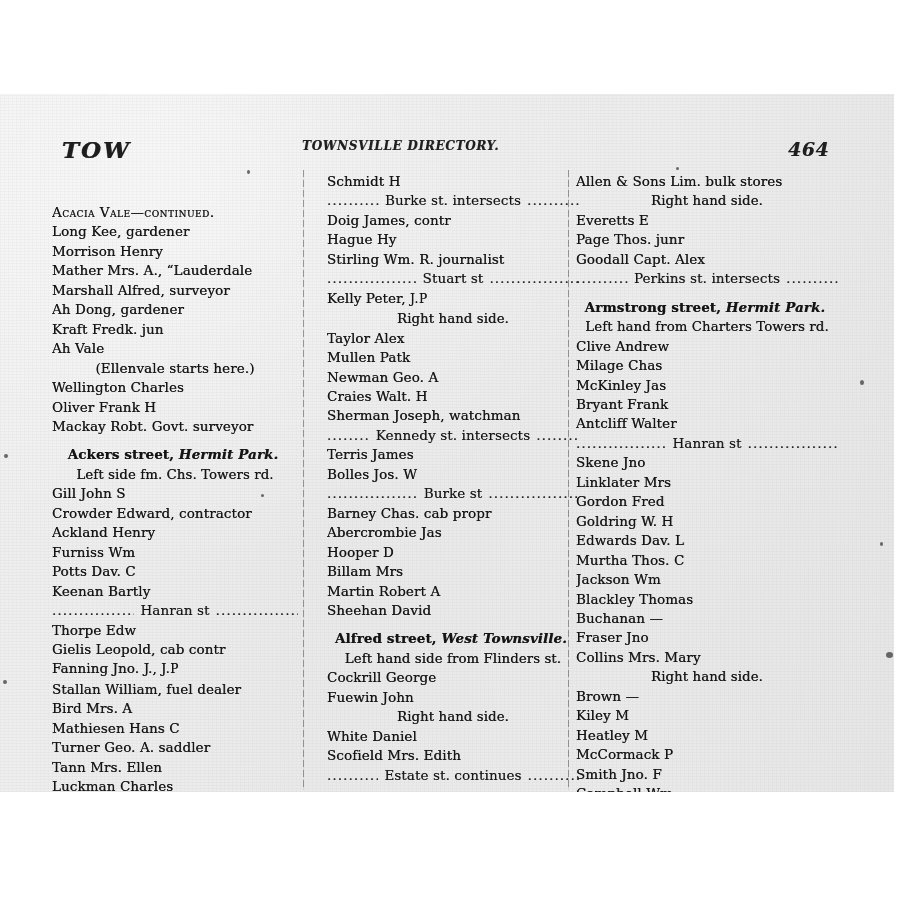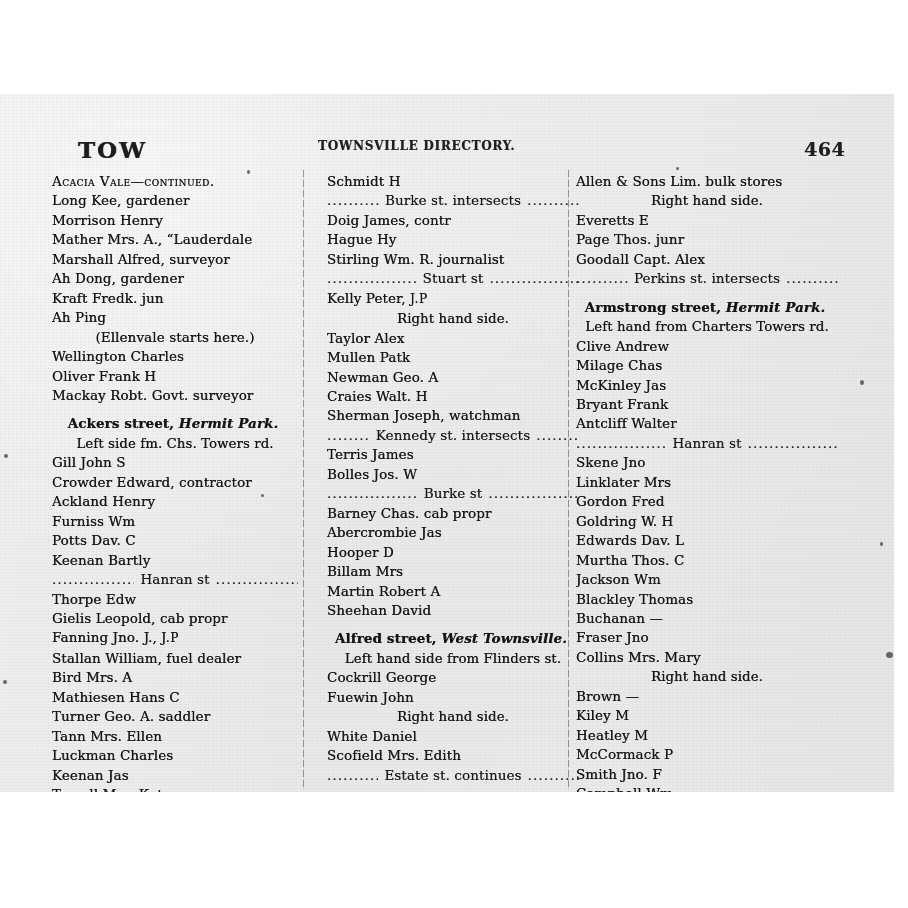--- a/index.html
+++ b/index.html
@@ -41,23 +41,24 @@
   .speck {
     position: absolute;
     background: #3a3a3a;
     border-radius: 50%;
     opacity: .75;
   }
 
   
   #running-head {
     position: absolute;
-    left: 16px; right: 0;
+    left: 0; right: 0;
     top: 42px;
     height: 30px;
+    font-style: italic;
   }
   #head-left {
     position: absolute;
     left: 62px;
     top: 0;
     font-family: "DejaVu Serif", "Liberation Serif", serif;
     font-weight: 700;
     font-size: 23px;
     letter-spacing: 2px;
     color: #1d1d1d;
@@ -86,21 +87,21 @@
     text-shadow: 0.4px 0 0 rgba(20,20,20,.55);
   }
 
   
   .col {
     position: absolute;
     top: 78px;
     bottom: 0;
     overflow: hidden;
   }
-  #col-1 { left: 52px;  width: 246px; }
+  #col-1 { left: 52px;  width: 246px; margin-top: 31px; }
   #col-2 { left: 327px; width: 252px; }
   #col-3 { left: 576px; width: 262px; }
 
   .col-rule {
     position: absolute;
     top: 76px;
     width: 1px;
     height: 620px;
     background: repeating-linear-gradient(180deg,
         rgba(60,60,60,.50) 0px, rgba(60,60,60,.50) 7px,
@@ -203,41 +204,41 @@
   <div class="col-rule" id="rule-2"></div>
 
   <div class="col" id="col-1">
       <div class="line smallcaps">Acacia Vale—continued.</div>
       <div class="line occ"><span>Long Kee, gardener</span></div>
       <div class="line occ"><span>Morrison Henry</span></div>
       <div class="line occ"><span>Mather Mrs. A., “Lauderdale</span></div>
       <div class="line occ"><span>Marshall Alfred, surveyor</span></div>
       <div class="line occ"><span>Ah Dong, gardener</span></div>
       <div class="line occ"><span>Kraft Fredk. jun</span></div>
-      <div class="line occ"><span>Ah Ping</span></div>
+      <div class="line occ"><span>Ah Vale</span></div>
       <div class="line center">(Ellenvale starts here.)</div>
       <div class="line occ"><span>Wellington Charles</span></div>
       <div class="line occ"><span>Oliver Frank H</span></div>
       <div class="line occ"><span>Mackay Robt. Govt. surveyor</span></div>
       <div class="spacer"></div>
       <div class="line indent-head"><span>Ackers street,</span><span class="ital"> Hermit Park.</span></div>
       <div class="line subhead">Left side fm. Chs. Towers rd.</div>
       <div class="line occ"><span>Gill John S</span></div>
       <div class="line occ"><span>Crowder Edward, contractor</span></div>
       <div class="line occ"><span>Ackland Henry</span></div>
       <div class="line occ"><span>Furniss Wm</span></div>
       <div class="line occ"><span>Potts Dav. C</span></div>
       <div class="line occ"><span>Keenan Bartly</span></div>
       <div class="xrule">
         <span class="dots"></span>
         <span class="xlabel">Hanran st</span>
         <span class="dots"></span>
       </div>
       <div class="line occ"><span>Thorpe Edw</span></div>
-      <div class="line occ"><span>Gielis Leopold, cab propr</span></div>
+      <div class="line occ"><span>Gielis Leopold, cab contr</span></div>
       <div class="line occ"><span>Fanning Jno. J., </span><span class="jp">J.P</span></div>
       <div class="line occ"><span>Stallan William, fuel dealer</span></div>
       <div class="line occ"><span>Bird Mrs. A</span></div>
       <div class="line occ"><span>Mathiesen Hans C</span></div>
       <div class="line occ"><span>Turner Geo. A. saddler</span></div>
       <div class="line occ"><span>Tann Mrs. Ellen</span></div>
       <div class="line occ"><span>Luckman Charles</span></div>
       <div class="line occ"><span>Keenan Jas</span></div>
       <div class="line occ"><span>Terrall Mrs. Kate</span></div>
     </div>

